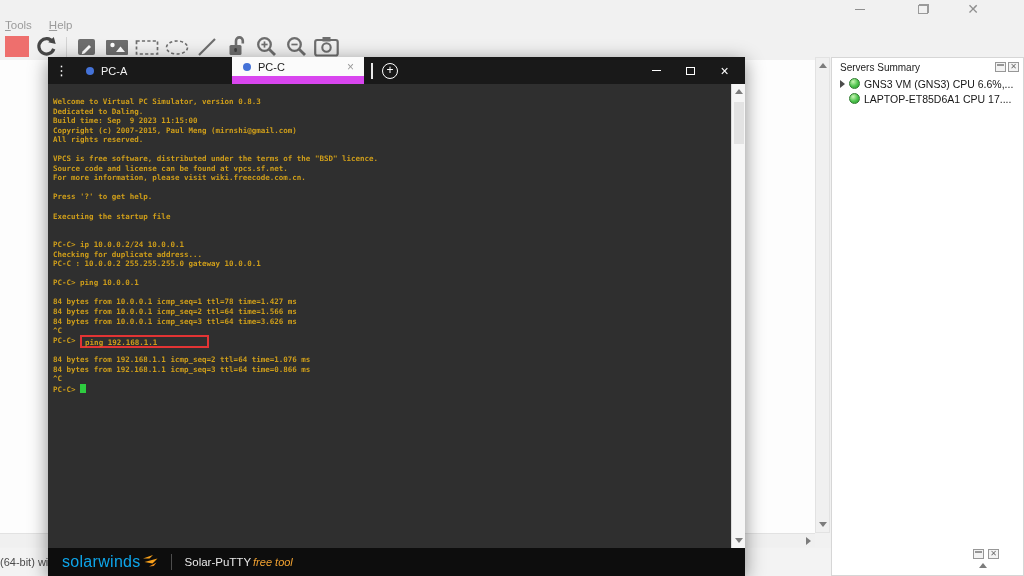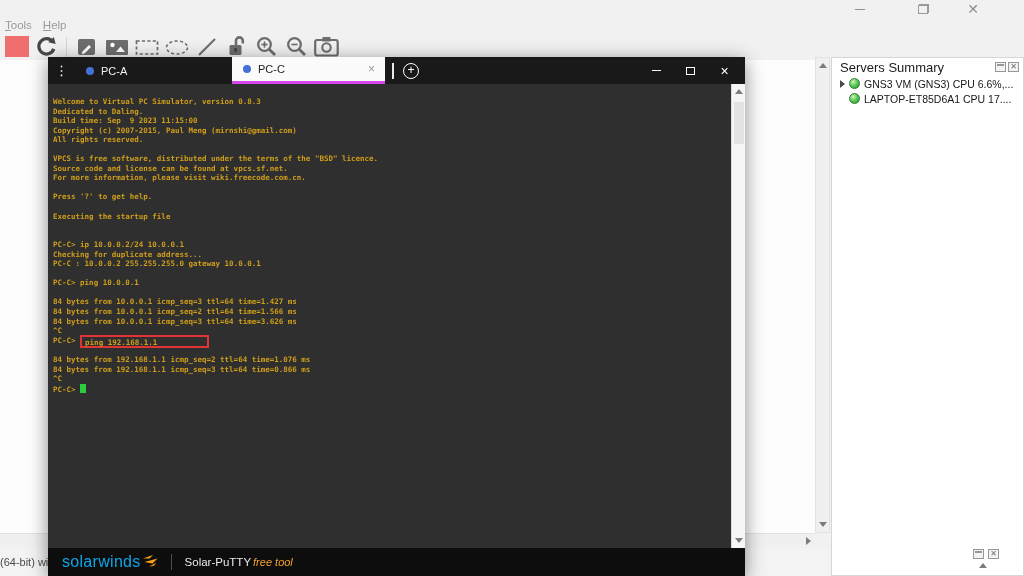--- a/index.html
+++ b/index.html
@@ -10,42 +10,42 @@
   
   .gns3-titlebar { position:absolute; top:0; left:0; width:1024px; height:17px; background:#f1f1f1; z-index:2; }
   .tb-btn { position:absolute; top:2px; width:30px; height:14px; display:flex; align-items:center; justify-content:center; cursor:default; }
   .tb-min { left:845px; } .tb-min i { display:block; width:10px; height:1px; background:#8f8f8f; }
   .tb-restore { left:908px; }
   .restore-glyph { position:relative; width:11px; height:10px; display:block; }
   .restore-glyph:before { content:""; position:absolute; top:0; right:0; width:8px; height:7px; border:1px solid #9a9a9a; }
   .restore-glyph:after { content:""; position:absolute; bottom:0; left:0; width:8px; height:7px; border:1px solid #9a9a9a; background:#f1f1f1; }
   .tb-close { left:958px; color:#8f8f8f; font-size:14px; line-height:12px; }
 
-  .gns3-menubar { position:absolute; top:17px; left:0; width:1024px; height:16px; display:flex; gap:11px; padding-left:5px; align-items:center; z-index:2; }
+  .gns3-menubar { position:absolute; top:17px; left:0; width:1024px; height:16px; display:flex; gap:17px; padding-left:5px; align-items:center; z-index:2; }
   .menu-item { display:block; font-size:11.5px; color:#9b9b9b; }
   .menu-item::first-letter { text-decoration:underline; }
 
   .gns3-toolbar { position:absolute; top:33px; left:0; width:1024px; height:27px; display:flex; align-items:center; gap:5px; padding-left:4px; z-index:2; }
   .tool { width:25px; height:23px; display:flex; align-items:center; justify-content:center; }
   .swatch { width:24px; height:21px; background:#ee6f6d; }
   .tool-sep { width:1px; height:20px; background:#d4d4d4; margin:0 2px; }
 
   
   .gns3-canvas { position:absolute; top:60px; left:0; width:815px; height:473px; background:#fdfdfd; z-index:1; }
   .canvas-vscroll { position:absolute; top:57px; left:815px; width:15px; height:476px; background:#f0f0f0; border:1px solid #e2e2e2; z-index:2; }
   .canvas-hscroll { position:absolute; top:533px; left:0; width:815px; height:14px; background:#f0f0f0; border-top:1px solid #e2e2e2; z-index:2; }
   .arr { width:0; height:0; position:absolute; }
   .arr-up { border-left:4px solid transparent; border-right:4px solid transparent; border-bottom:5px solid #7c7c7c; }
   .arr-down { border-left:4px solid transparent; border-right:4px solid transparent; border-top:5px solid #7c7c7c; }
   .arr-right { border-top:4px solid transparent; border-bottom:4px solid transparent; border-left:5px solid #7c7c7c; }
 
   
   .dock-right { position:absolute; top:57px; left:831px; width:193px; height:519px; background:#ffffff; border:1px solid #d6d6d6; z-index:2; }
   .dock-header { height:18px; display:flex; align-items:center; padding:0 4px 0 8px; }
-  .dock-title { font-size:13px; color:#1c1c1c; flex:1; }
+  .dock-title { font-size:10px; color:#1c1c1c; flex:1; }
   .panel-btn { width:11px; height:10px; border:1px solid #979797; margin-left:2px; position:relative; display:flex; align-items:center; justify-content:center; background:#f3f3f3; }
   .panel-btn.float:before { content:""; position:absolute; top:1px; left:1px; right:1px; height:2px; background:#979797; }
   .panel-btn.close { font-size:8px; color:#6e6e6e; line-height:8px; }
   .server-row { display:flex; align-items:center; height:15px; padding-left:8px; gap:4px; }
   .expand-arrow { width:0; height:0; border-top:4px solid transparent; border-bottom:4px solid transparent; border-left:5px solid #4c4c4c; }
   .expand-spacer { width:5px; }
   .green-ball { width:11px; height:11px; border-radius:50%; border:1px solid #2f7d2f; background:radial-gradient(circle at 35% 30%, #c9f5b4, #4cc24c 55%, #2d9a2d); }
   .server-label { font-size:10.5px; color:#161616; white-space:nowrap; overflow:hidden; }
 
   .dock-mini { position:absolute; top:549px; left:971px; display:flex; gap:2px; z-index:3; }
@@ -56,21 +56,21 @@
   .status-text { position:absolute; top:8px; left:0px; font-size:11px; color:#4b4b4b; white-space:nowrap; }
 
   
   .putty { position:absolute; top:57px; left:48px; width:697px; height:519px; z-index:10; box-shadow:0 4px 18px rgba(0,0,0,.45); background:#2f2f2f; }
   .tabbar { position:absolute; top:0; left:0; right:0; height:27px; background:#191919; display:flex; align-items:stretch; }
   .kebab { width:27px; display:flex; align-items:center; justify-content:center; color:#ffffff; font-size:13px; letter-spacing:0; }
   .tab { display:flex; align-items:center; padding-left:11px; gap:7px; position:relative; }
   .tab-dot { width:8px; height:8px; border-radius:50%; background:#4472d8; flex:none; }
   .tab-label { font-size:11px; }
   .tab-inactive { width:157px; color:#f2f2f2; }
-  .tab-active { width:153px; background:#fbfbfb; color:#1d1d1d; border-bottom:3px solid #d946ef; }
+  .tab-active { width:132px; background:#fbfbfb; color:#1d1d1d; border-bottom:8px solid #d946ef; }
   .tab-close { position:absolute; right:10px; color:#9a9a9a; font-size:12px; line-height:10px; }
   .tab-sep { width:2px; height:16px; background:#e8e8e8; align-self:center; margin-left:7px; }
   .plus-btn { width:16px; height:16px; border:1.3px solid #ffffff; border-radius:50%; color:#ffffff; font-size:12px; line-height:13px; text-align:center; align-self:center; margin-left:9px; }
   .tab-spacer { flex:1; }
   .pw-controls { display:flex; align-items:center; gap:11px; padding-right:9px; }
   .pw-btn { width:23px; height:20px; display:flex; align-items:center; justify-content:center; }
   .pw-min i { display:block; width:9px; height:1.5px; background:#ffffff; }
   .pw-max i { display:block; width:9px; height:8px; border:1.3px solid #ffffff; }
   .pw-close { color:#ffffff; font-size:14px; }
 
@@ -264,21 +264,21 @@
           <div class="tline">&nbsp;</div>
           <div class="tline">Executing the startup file</div>
           <div class="tline">&nbsp;</div>
           <div class="tline">&nbsp;</div>
           <div class="tline">PC-C&gt; ip 10.0.0.2/24 10.0.0.1</div>
           <div class="tline">Checking for duplicate address...</div>
           <div class="tline">PC-C : 10.0.0.2 255.255.255.0 gateway 10.0.0.1</div>
           <div class="tline">&nbsp;</div>
           <div class="tline">PC-C&gt; ping 10.0.0.1</div>
           <div class="tline">&nbsp;</div>
-          <div class="tline">84 bytes from 10.0.0.1 icmp_seq=3 ttl=64 time=1.427 ms</div>
+          <div class="tline">84 bytes from 10.0.0.1 icmp_seq=1 ttl=78 time=1.427 ms</div>
           <div class="tline">84 bytes from 10.0.0.1 icmp_seq=2 ttl=64 time=1.566 ms</div>
           <div class="tline">84 bytes from 10.0.0.1 icmp_seq=3 ttl=64 time=3.626 ms</div>
           <div class="tline">^C</div>
           <div class="tline"><span>PC-C&gt; </span><span class="red-box">ping 192.168.1.1</span></div>
           <div class="tline">&nbsp;</div>
           <div class="tline">84 bytes from 192.168.1.1 icmp_seq=2 ttl=64 time=1.076 ms</div>
           <div class="tline">84 bytes from 192.168.1.1 icmp_seq=3 ttl=64 time=0.866 ms</div>
           <div class="tline">^C</div>
           <div class="tline"><span>PC-C&gt; </span><span class="cursor"></span></div>
         </div>

